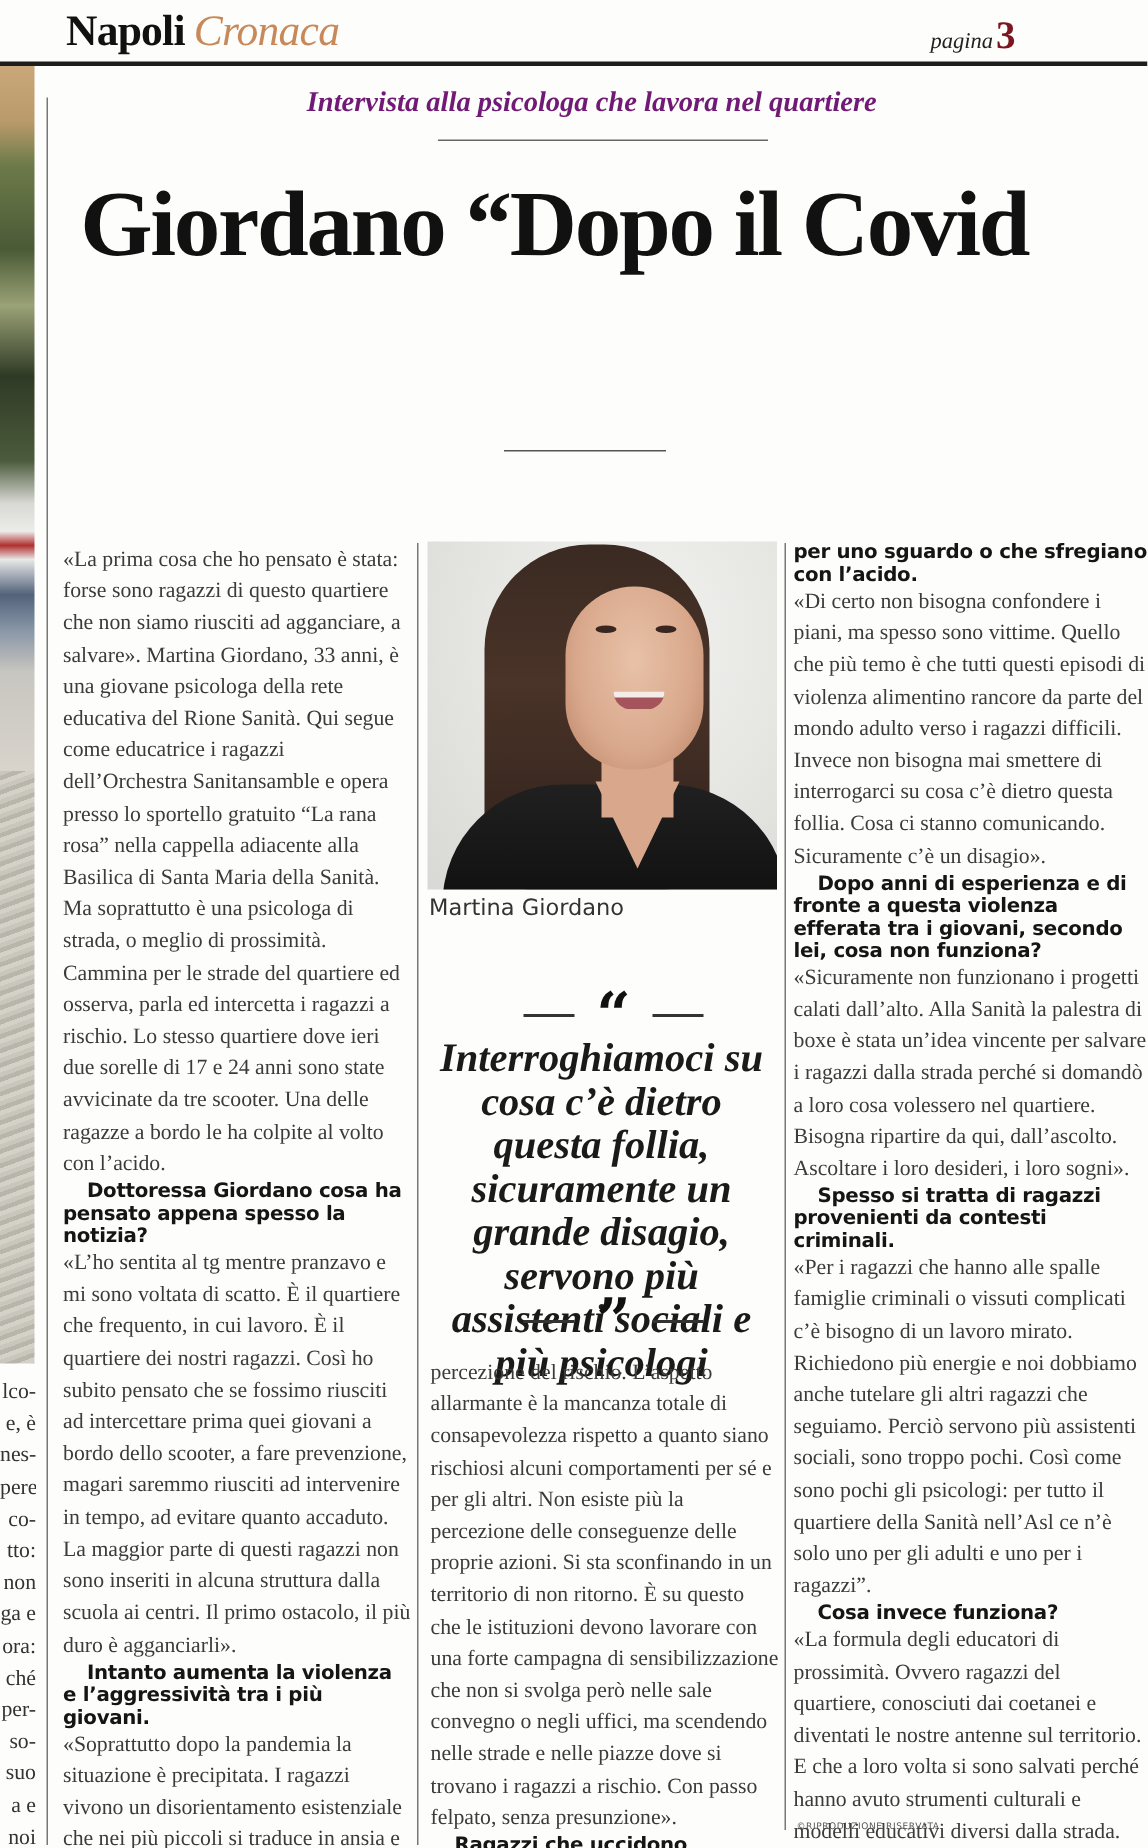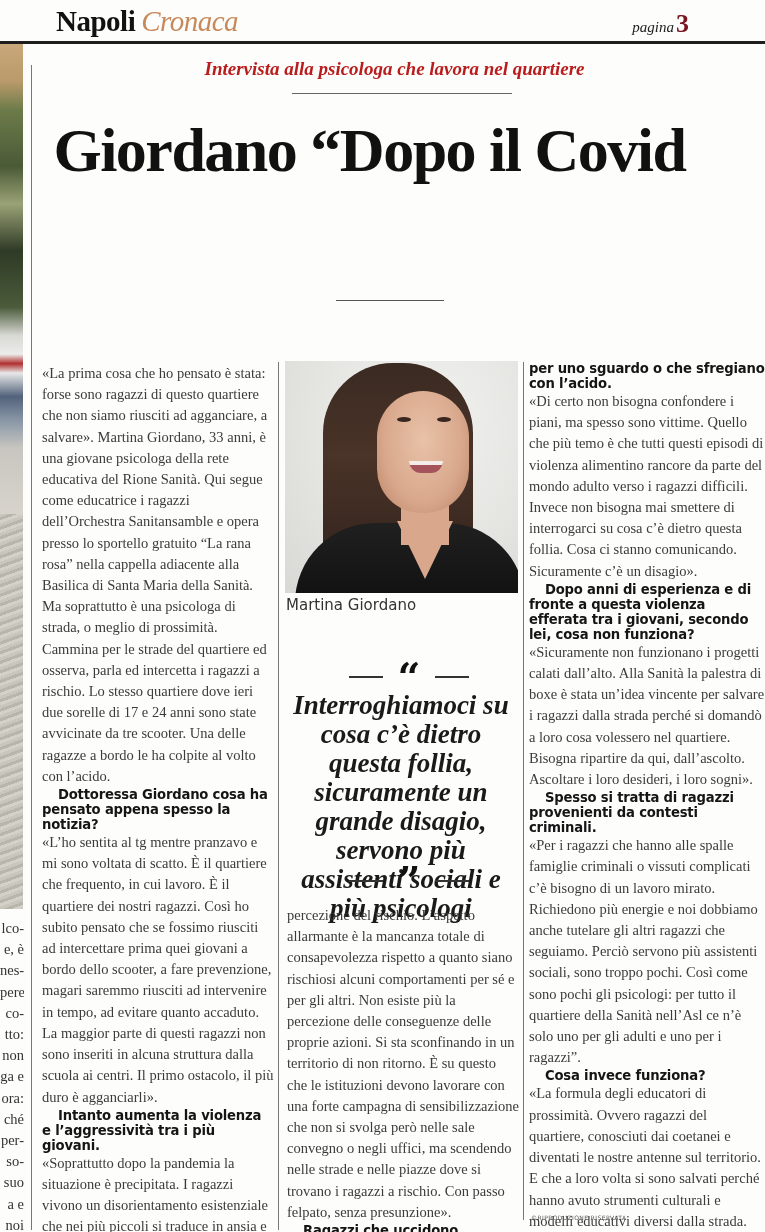--- a/index.html
+++ b/index.html
@@ -1,40 +1,40 @@
 <!DOCTYPE html>
 <html><head>
 <meta charset="utf-8">
 <style>
   * { box-sizing: border-box; margin: 0; padding: 0; }
   html, body { width: 765px; height: 1232px; overflow: hidden; background: #fdfdfb; }
   body { position: relative; font-family: "Liberation Serif", "DejaVu Serif", serif; color: #2a2a2a; }
 
   
-  .masthead { position: absolute; left: 12px; top: 0; width: 677px; height: 40px; }
+  .masthead { position: absolute; left: 0; top: 0; width: 677px; height: 40px; }
   .masthead .section { position: absolute; left: 44px; top: 4px; font-size: 29px; letter-spacing: -0.5px; line-height: 34px; }
   .masthead .section .city { font-weight: bold; color: #111; }
   .masthead .section .topic { font-style: italic; color: #c8895a; margin-left: 6px; }
   .masthead .page { position: absolute; right: 0; top: 8px; font-size: 15px; line-height: 32px; }
   .masthead .page .lbl { font-style: italic; color: #222; }
   .masthead .page .num { font-size: 26px; font-weight: bold; color: #7a1620; margin-left: 2px; }
   .masthead-rule { position: absolute; left: 0; top: 41px; width: 765px; height: 3px; background: #1e1e1e; }
 
   
   .strip-photo { position: absolute; left: 0; top: 44px; width: 23px; height: 470px;
     background: linear-gradient(180deg, #c9a77a 0%, #b99a6a 8%, #6d7b4a 14%, #4a5a36 26%, #9aa276 34%, #2f3a26 44%, #4b5b3b 56%, #d8d8d4 62%, #ececea 66%, #b03030 68%, #e8e8e8 70%, #52627a 75%, #8896a6 80%, #c8c6c0 86%, #d8d4cc 100%); }
   .strip-texture { position: absolute; left: 0; top: 514px; width: 23px; height: 395px;
     background: repeating-linear-gradient(160deg, #c9c7bd 0 3px, #b8b6aa 3px 6px, #d4d2c8 6px 9px); }
   .strip-text { position: absolute; left: 0; top: 918px; width: 24px; overflow: hidden; text-align: right;
     font-size: 14.5px; line-height: 21.2px; color: #333; }
   .strip-text div { white-space: nowrap; }
   .vrule { position: absolute; width: 1px; background: #777; }
 
   
-  .kicker { position: absolute; left: 24px; width: 741px; top: 58px; text-align: center; font-style: italic; font-weight: bold; font-size: 19px; color: #b91c1c; }
+  .kicker { position: absolute; left: 24px; width: 741px; top: 58px; text-align: center; font-style: italic; font-weight: bold; font-size: 19px; color: #701a75; }
   .kicker-rule { position: absolute; left: 292px; width: 220px; top: 93px; height: 1px; background: #666; }
   .headline { position: absolute; left: 24px; width: 691px; top: 112px; text-align: center; font-size: 62px; line-height: 76px; color: #111; letter-spacing: -1.5px; }
   .headline .name { font-weight: bold; }
   .by-rule { position: absolute; left: 336px; width: 108px; top: 300px; height: 1px; background: #555; }
   .byline { position: absolute; left: 24px; width: 741px; top: 313px; text-align: center; font-size: 13px; color: #222; margin-top: 48px; }
   .byline .di { font-style: italic; }
   .byline .author { font-weight: bold; }
 
   
   .col { position: absolute; font-size: 14.5px; line-height: 21.2px; color: #3b3b3b; }

